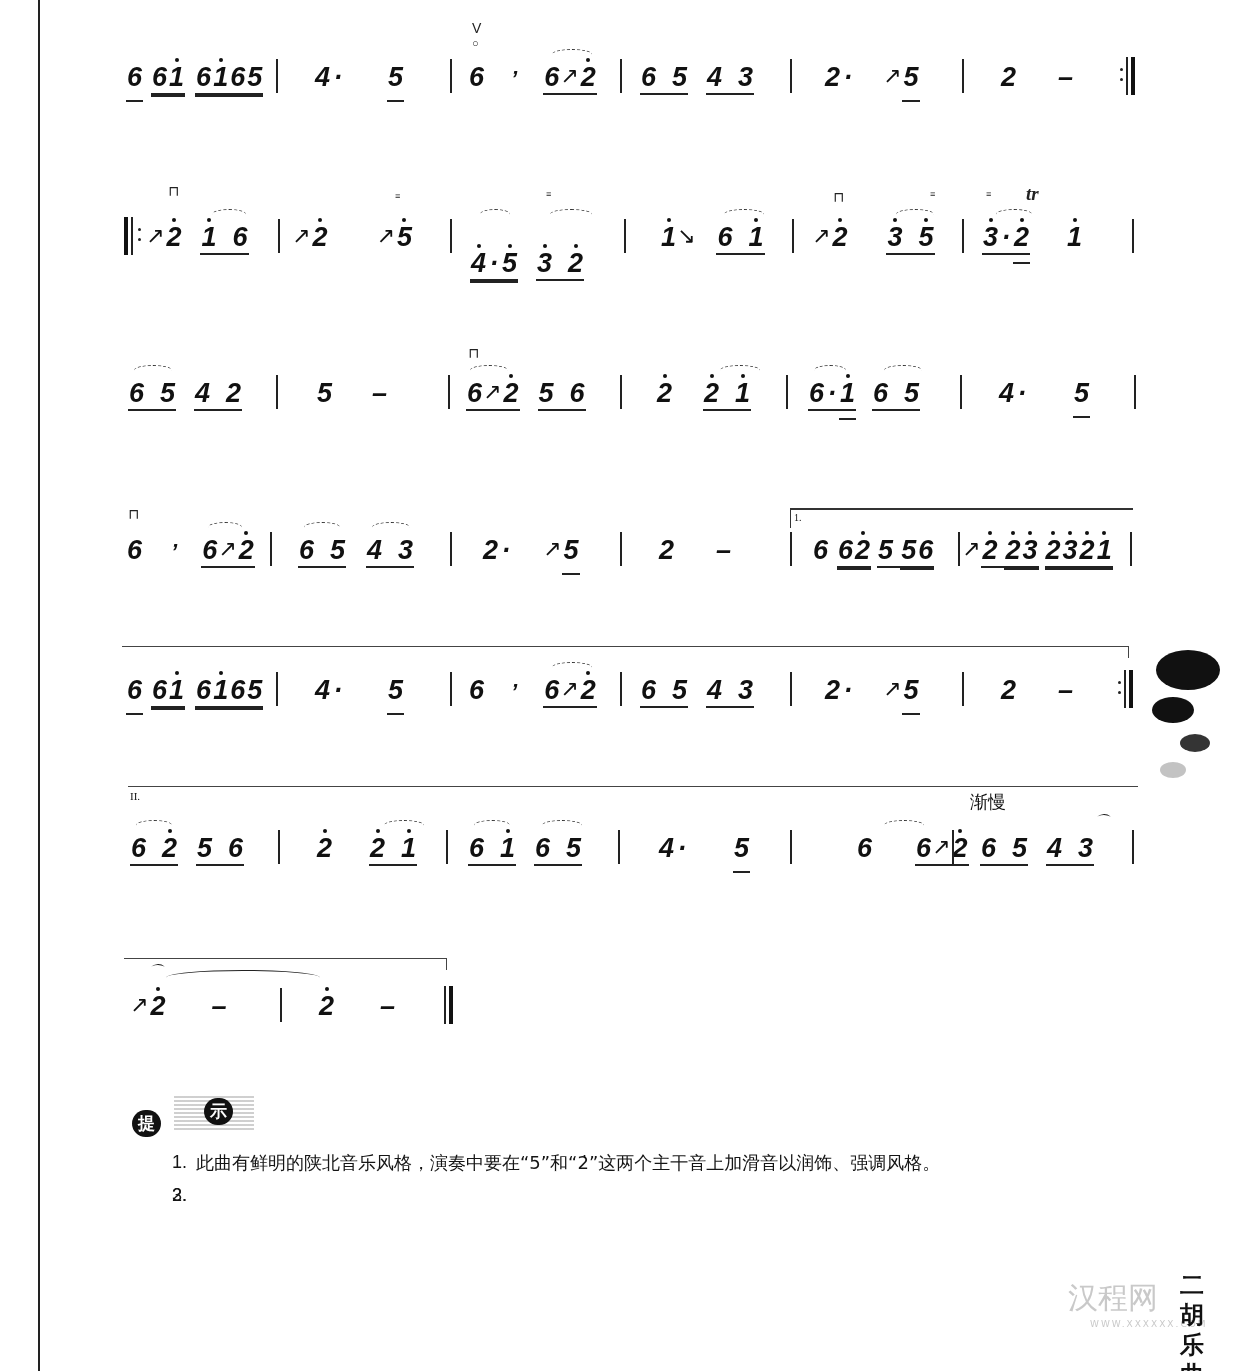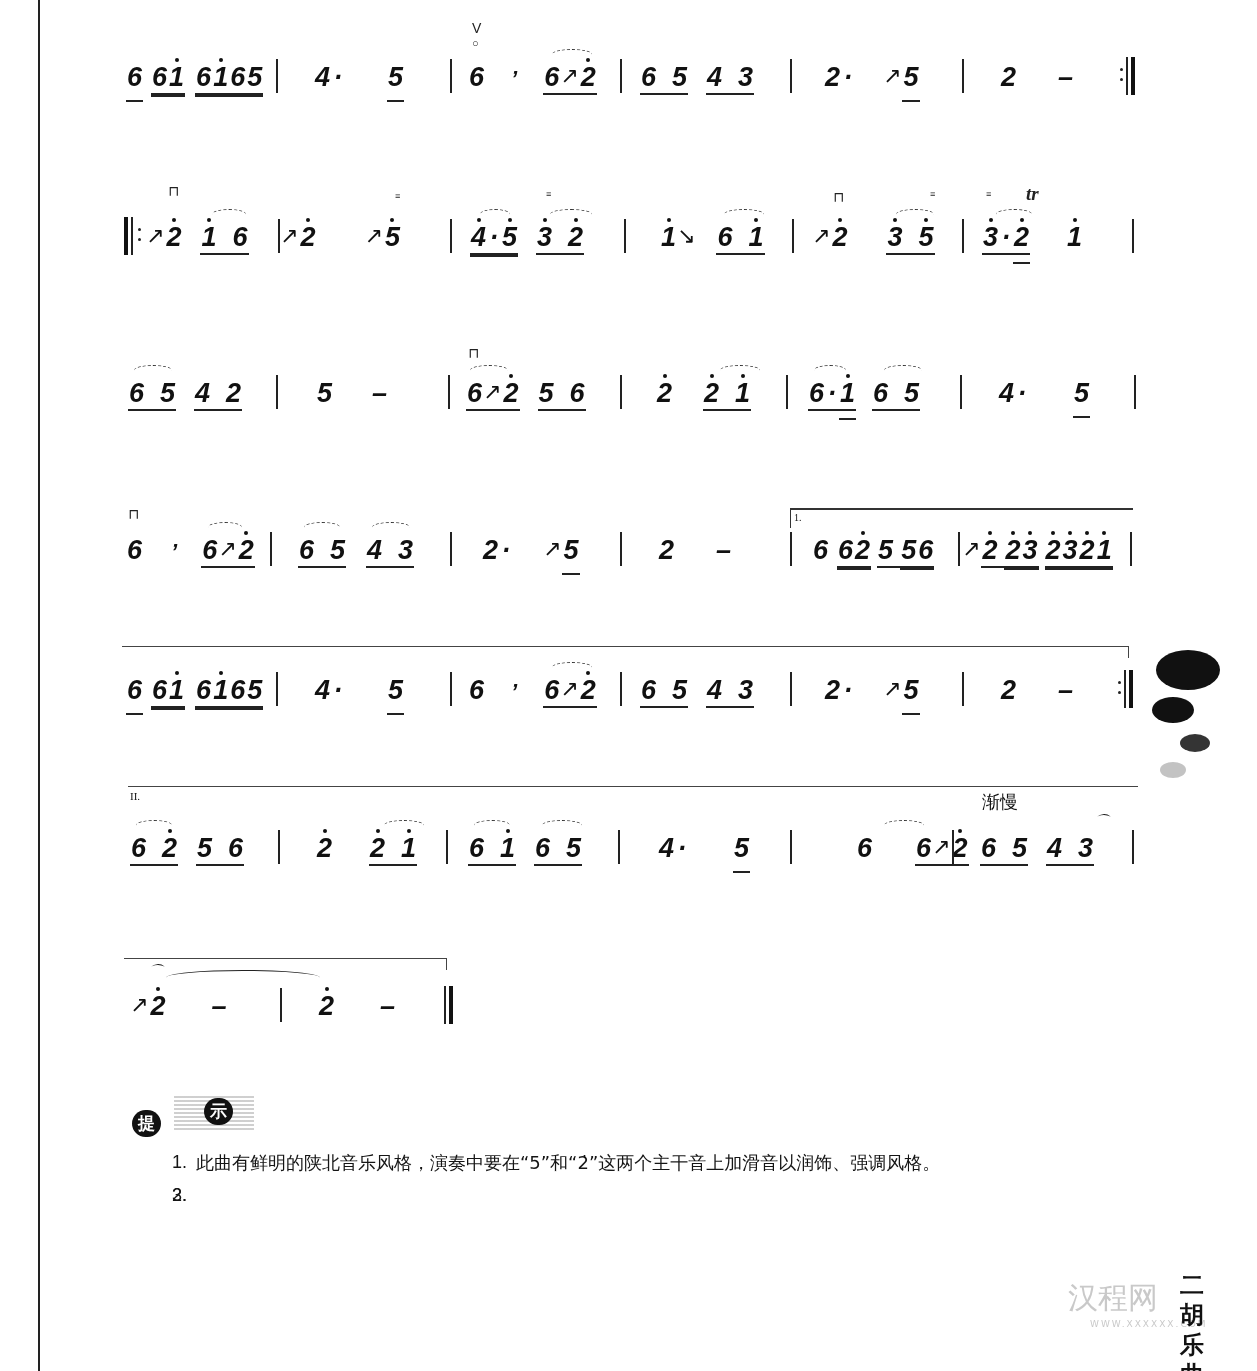--- a/index.html
+++ b/index.html
@@ -78,24 +78,24 @@
 
 <div class="row" style="top:215px;">
   <div class="rep-start">
     <span class="dbar" style="left:124px;transform:scaleX(-1);"></span>
     <span class="colon" style="left:138px;"></span>
   </div>
   <div class="mark" style="left:168px;top:-32px;">⊓</div>
   <div class="tok" style="left:146px;"><span class="slide">↗</span><span class="n hi">2</span><span class="gap" style="width:18px"></span><span class="u1"><span class="n hi">1</span><span class="gap"></span><span class="n">6</span></span></div>
   <div class="slur" style="left:212px;top:-6px;width:34px;"></div>
   <div class="bar" style="left:278px;"></div>
-  <div class="tok" style="left:280px;"><span class="slide">↗</span><span class="n hi">2</span><span class="gap" style="width:48px"></span><span class="slide">↗</span><span class="n hi">5</span></div>
+  <div class="tok" style="left:292px;"><span class="slide">↗</span><span class="n hi">2</span><span class="gap" style="width:48px"></span><span class="slide">↗</span><span class="n hi">5</span></div>
   <div class="mark" style="left:395px;top:-24px;font-size:9px;">≡</div>
   <div class="bar" style="left:450px;"></div>
-  <div class="tok" style="left:470px;"><span class="u2"><span class="u1"><span class="n hi">4</span><span class="dot">·</span><span class="n hi">5</span></span></span><span class="gap" style="width:18px"></span><span class="u1"><span class="n hi">3</span><span class="gap"></span><span class="n hi">2</span></span></div>
+  <div class="tok" style="left:470px;margin-top:26px;"><span class="u2"><span class="u1"><span class="n hi">4</span><span class="dot">·</span><span class="n hi">5</span></span></span><span class="gap" style="width:18px"></span><span class="u1"><span class="n hi">3</span><span class="gap"></span><span class="n hi">2</span></span></div>
   <div class="slur" style="left:480px;top:-6px;width:30px;"></div>
   <div class="slur" style="left:550px;top:-6px;width:42px;"></div>
   <div class="mark" style="left:546px;top:-26px;font-size:9px;">≡</div>
   <div class="bar" style="left:624px;"></div>
   <div class="tok" style="left:660px;"><span class="n hi">1</span><span class="slide">↘</span><span class="gap" style="width:20px"></span><span class="u1"><span class="n">6</span><span class="gap"></span><span class="n hi">1</span></span></div>
   <div class="slur" style="left:724px;top:-6px;width:40px;"></div>
   <div class="bar" style="left:792px;"></div>
   <div class="mark" style="left:833px;top:-26px;">⊓</div>
   <div class="tok" style="left:812px;"><span class="slide">↗</span><span class="n hi">2</span><span class="gap" style="width:38px"></span><span class="u1"><span class="n hi">3</span><span class="gap"></span><span class="n hi">5</span></span></div>
   <div class="slur" style="left:896px;top:-6px;width:38px;"></div>
@@ -169,21 +169,21 @@
   <div class="bar" style="left:962px;"></div>
   <div class="tok" style="left:1000px;"><span class="n">2</span><span class="gap" style="width:40px"></span><span class="n">–</span></div>
   <div class="rep-end">
     <span class="colon" style="left:1118px;"></span>
     <span class="dbar" style="left:1124px;"></span>
   </div>
 </div>
 
 <div class="hline" style="left:128px;top:786px;width:1010px;"></div>
 <div class="volta-label" style="position:absolute;left:130px;top:790px;font-size:11px;">II.</div>
-<div class="tempo" style="left:970px;top:790px;margin-left:12px;">渐慢</div>
+<div class="tempo" style="left:970px;top:790px;">渐慢</div>
 <div class="row" style="top:826px;">
   <div class="tok" style="left:130px;"><span class="u1"><span class="n">6</span><span class="gap"></span><span class="n hi">2</span></span><span class="gap" style="width:18px"></span><span class="u1"><span class="n">5</span><span class="gap"></span><span class="n">6</span></span></div>
   <div class="slur" style="left:136px;top:-6px;width:36px;"></div>
   <div class="bar" style="left:278px;"></div>
   <div class="tok" style="left:316px;"><span class="n hi">2</span><span class="gap" style="width:36px"></span><span class="u1"><span class="n hi">2</span><span class="gap"></span><span class="n hi">1</span></span></div>
   <div class="slur" style="left:384px;top:-6px;width:40px;"></div>
   <div class="bar" style="left:446px;"></div>
   <div class="tok" style="left:468px;"><span class="u1"><span class="n">6</span><span class="gap"></span><span class="n hi">1</span></span><span class="gap" style="width:18px"></span><span class="u1"><span class="n">6</span><span class="gap"></span><span class="n">5</span></span></div>
   <div class="slur" style="left:474px;top:-6px;width:36px;"></div>
   <div class="slur" style="left:542px;top:-6px;width:40px;"></div>

